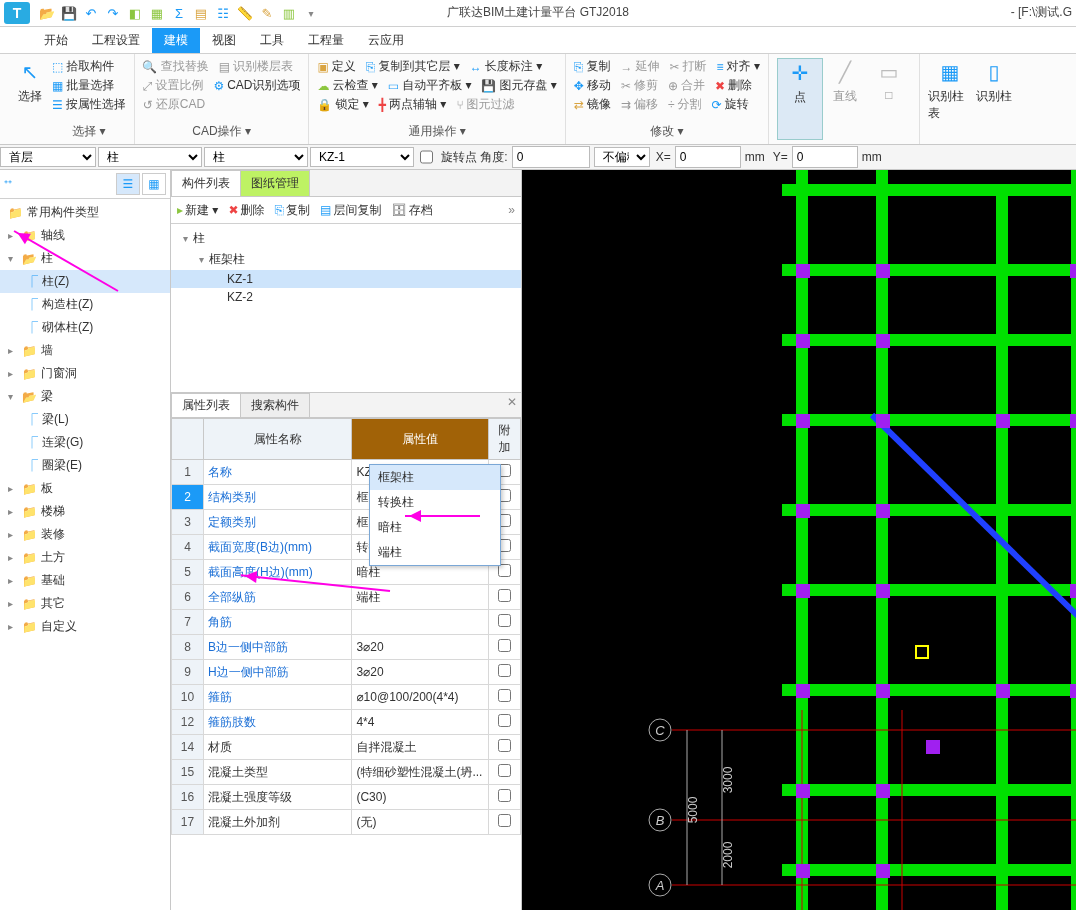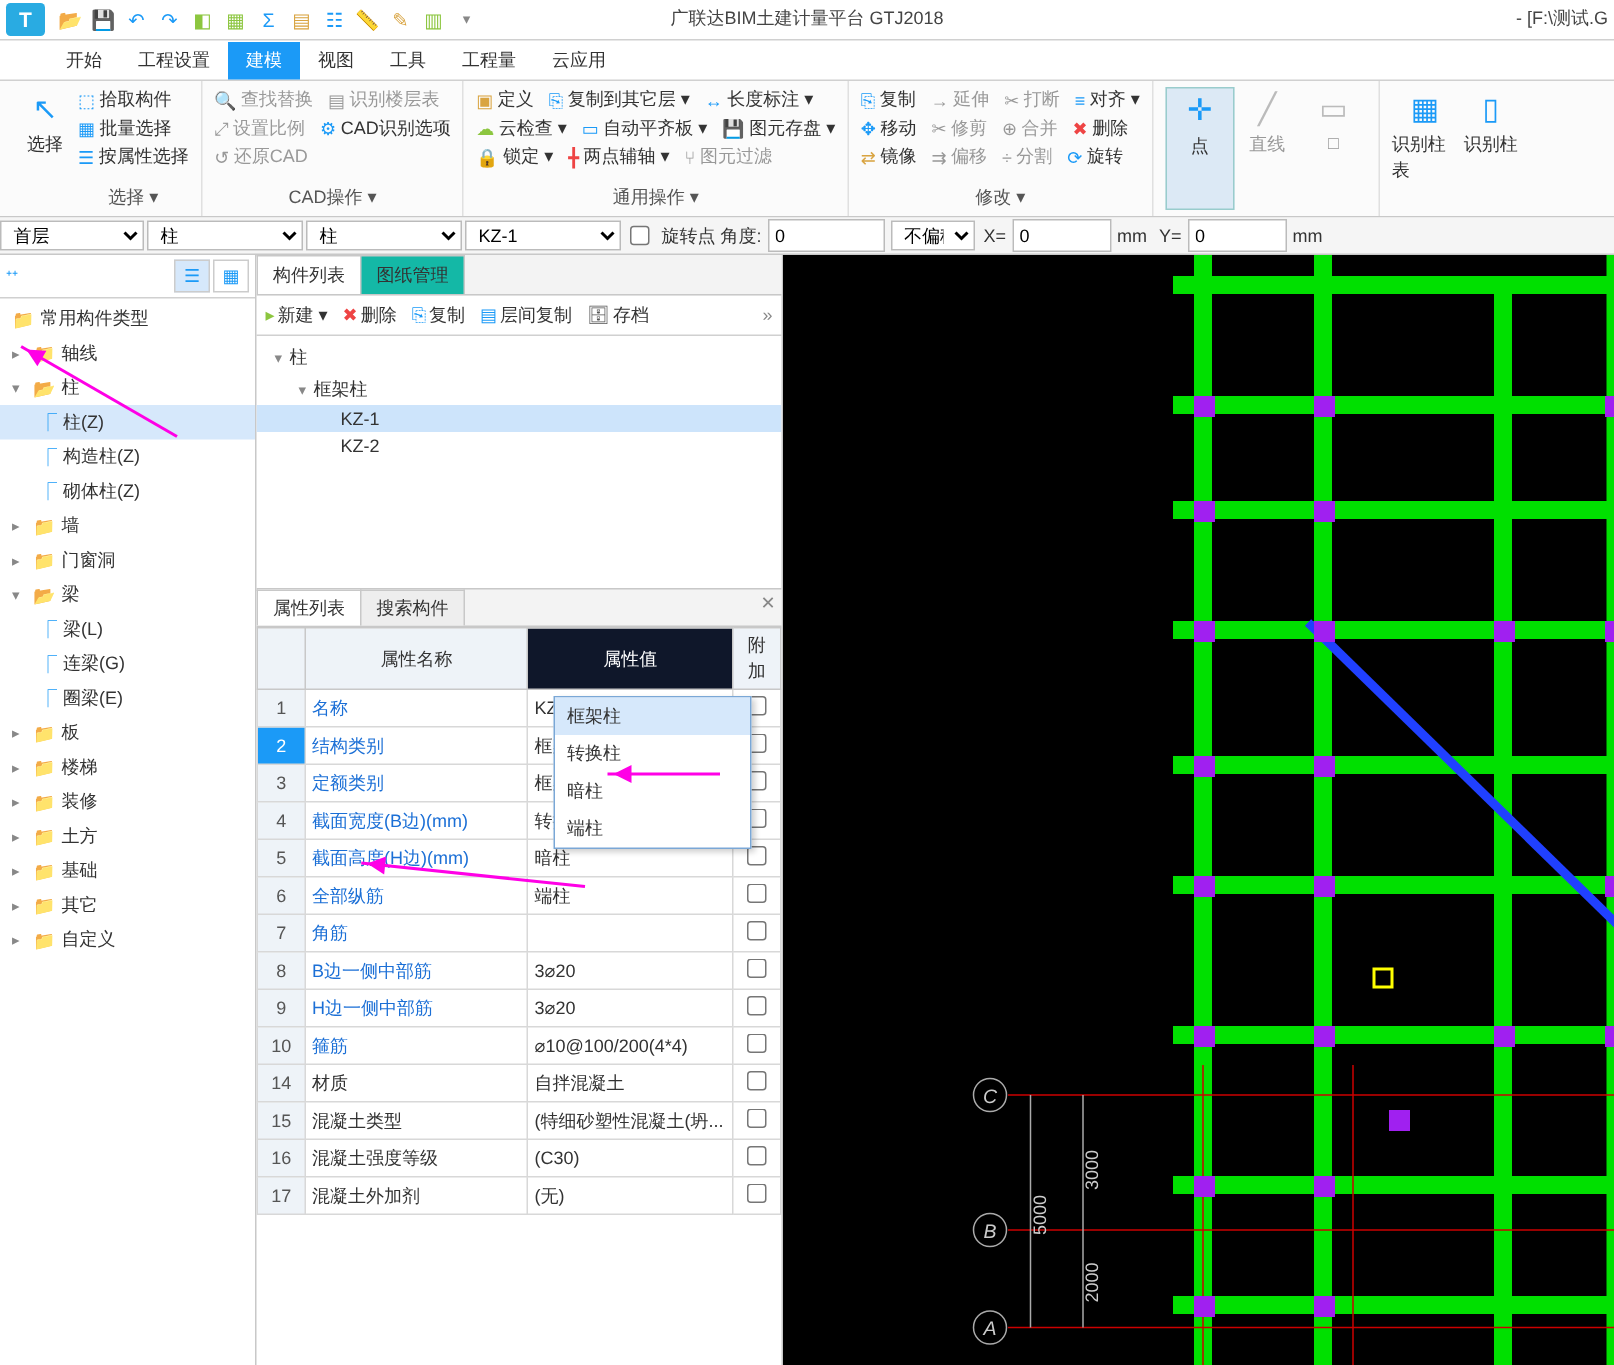--- a/index.html
+++ b/index.html
@@ -32,40 +32,40 @@
 .tree{flex:1;overflow:auto;padding:2px 0}
 .tree .nd{padding:3px 6px 3px 8px;display:flex;align-items:center;gap:4px;cursor:pointer}
 .tree .nd .exp{width:10px;display:inline-block;color:#888;font-size:10px}
 .tree .nd .fic{color:#d9a441}
 .tree .lvl1{padding-left:8px}
 .tree .lvl2{padding-left:26px}
 .tree .lvl2 .tic{color:#1b9af7}
 .tree .nd.sel{background:#d6e8fb}
 .midpane{width:350px;border-right:1px solid #c8c8c8;display:flex;flex-direction:column}
 .tabs{height:26px;display:flex;align-items:flex-end;border-bottom:1px solid #c8c8c8;background:#f3f3f3}
-.tabs .tab{padding:4px 10px;border:1px solid #c8c8c8;border-bottom:none;background:#14b8a6;margin-right:-1px;font-size:12px}
+.tabs .tab{padding:4px 10px;border:1px solid #c8c8c8;border-bottom:none;background:#bef264;margin-right:-1px;font-size:12px}
 .tabs .tab.active{background:#fff}
 .listtb{height:26px;display:flex;align-items:center;gap:10px;padding:0 6px;border-bottom:1px solid #d0d0d0;font-size:12px}
 .listtb .it{display:flex;align-items:center;gap:2px;white-space:nowrap}
 .search{padding:3px 4px;border-bottom:1px solid #e0e0e0}
 .search input{width:100%;height:20px;border:1px solid #ccc;padding:0 4px;color:#999;box-sizing:border-box}
 .clist{padding:4px 0;font-size:12px;height:160px;overflow:auto}
 .clist .cn{padding:2px 0 2px 12px}
 .clist .cn .exp{width:10px;display:inline-block;color:#888;font-size:10px}
 .clist .lv2{padding-left:28px}
 .clist .lv3{padding-left:56px}
 .clist .lv3.sel{background:#cde4fb}
 .proptabs{height:24px;display:flex;align-items:flex-end;border-top:1px solid #c8c8c8;border-bottom:1px solid #c8c8c8;background:#f3f3f3;position:relative}
 .proptabs .tab{padding:3px 10px;border:1px solid #c8c8c8;border-bottom:none;background:#eee;margin-right:-1px;font-size:12px}
 .proptabs .tab.active{background:#fff}
 .proptabs .closex{position:absolute;right:4px;top:2px;font-size:12px;color:#888;cursor:pointer}
 .propgrid{flex:1;overflow:auto;position:relative}
 table.pg{border-collapse:collapse;width:100%;font-size:12px}
 table.pg th{background:#eef3f8;border:1px solid #c8c8c8;padding:3px 4px;font-weight:normal}
-table.pg th.vh{background:#0f172a;color:#fff}
+table.pg th.vh{background:#a16207;color:#fff}
 table.pg td{border:1px solid #d8d8d8;padding:3px 4px;height:18px}
 table.pg td.rn{background:#eef3f8;text-align:center;width:24px;color:#555}
 table.pg td.rn.sel{background:#1b9af7;color:#fff}
 table.pg td.pn{color:#1b6fd6;width:150px}
 table.pg td.pn.black{color:#333}
 table.pg td.pv{width:130px}
 table.pg td.ck{width:24px;text-align:center}
 .dd{position:absolute;left:340px;top:30px;width:130px;background:#fff;border:1px solid #7aa7d6;box-shadow:2px 2px 4px rgba(0,0,0,.2);z-index:10}
 .dd .di{padding:4px 8px;cursor:pointer}
 .dd .di.hl{background:#d6e8fb}
@@ -521,20 +521,26 @@
             <tr>
               <td class="rn">9</td>
               <td class="pn">H边一侧中部筋</td>
               <td class="pv">3⌀20</td>
               <td class="ck"><input type="checkbox" style=""></td>
             </tr>
             <tr>
               <td class="rn">10</td>
               <td class="pn">箍筋</td>
               <td class="pv">⌀10@100/200(4*4)</td>
+              <td class="ck"><input type="checkbox" style=""></td>
+            </tr>
+            <tr>
+              <td class="rn">12</td>
+              <td class="pn">箍筋肢数</td>
+              <td class="pv">4*4</td>
               <td class="ck"><input type="checkbox" style=""></td>
             </tr>
             <tr>
               <td class="rn">14</td>
               <td class="pn black">材质</td>
               <td class="pv">自拌混凝土</td>
               <td class="ck"><input type="checkbox" style=""></td>
             </tr>
             <tr>
               <td class="rn">15</td>

